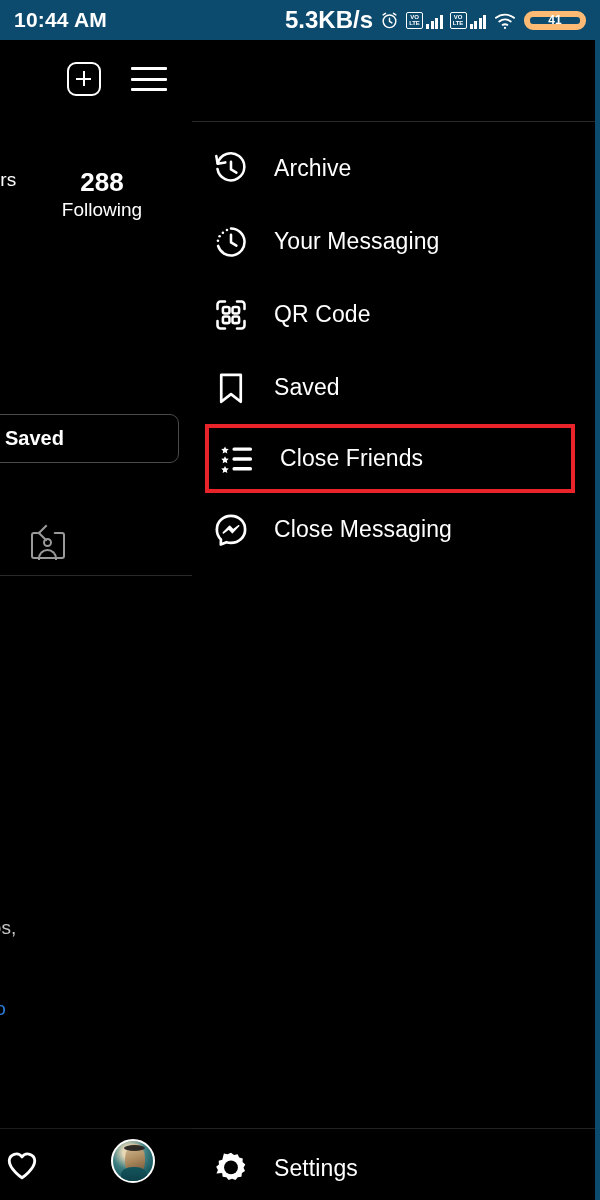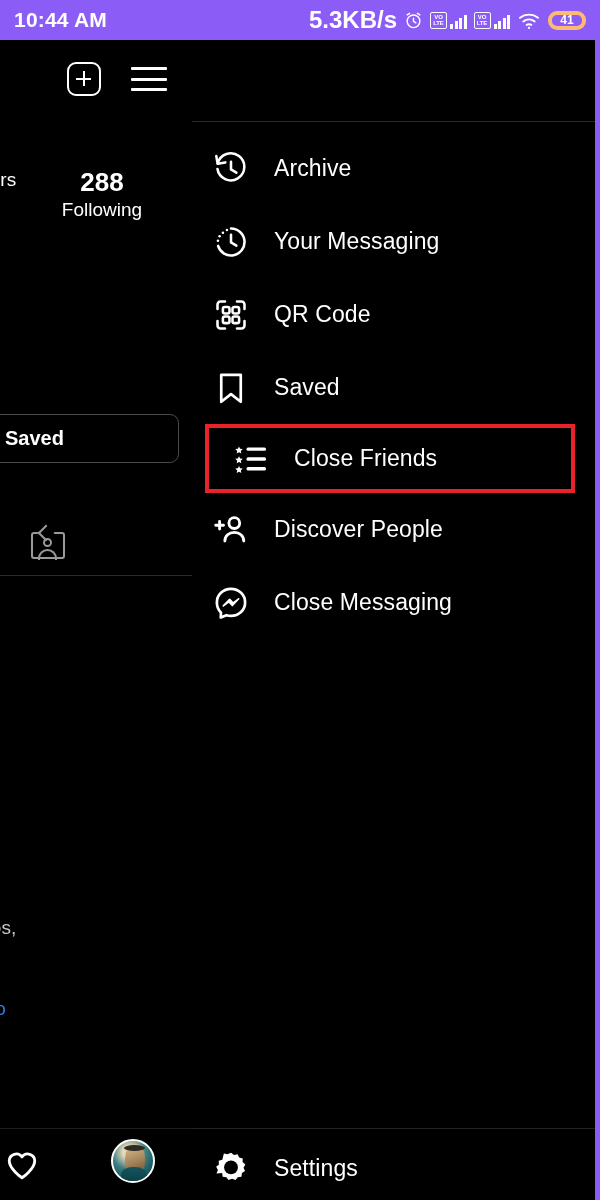--- a/index.html
+++ b/index.html
@@ -5,21 +5,21 @@
   * { margin:0; padding:0; box-sizing:border-box; }
   html, body {
     width:600px; height:1200px;
     background:#000;
     font-family:"Liberation Sans", sans-serif;
     overflow:hidden;
   }
   #screen {
     position:relative;
     width:600px; height:1200px;
-    background:#8b5cf6;
+    background:#0c4a6e;
     color:#fff;
   }
 
   
   .statusbar {
     position:absolute; top:0; left:0;
     width:600px; height:40px;
     display:flex; align-items:center;
     padding:0 14px;
   }
@@ -40,22 +40,22 @@
     line-height:1;
   }
   .volte-box span { font-size:6px; font-weight:bold; letter-spacing:-.2px; }
   .bars { display:flex; align-items:flex-end; gap:1.5px; height:17px; }
   .bars i { display:block; width:3px; background:#fff; }
   .bars i:nth-child(1){ height:5px; }
   .bars i:nth-child(2){ height:8px; }
   .bars i:nth-child(3){ height:11px; }
   .bars i:nth-child(4){ height:14px; }
   .battery {
-    width:38px; height:19px;
-    border:4px solid #fdba74; border-radius:9px;
+    width:62px; height:19px;
+    border:6px solid #fdba74; border-radius:9px;
     display:flex; align-items:center; justify-content:center;
   }
   .battery span { font-size:12px; font-weight:bold; color:#fff; }
 
   
   .left-panel {
     position:absolute; top:40px; left:0;
     width:197px; height:1160px;
     background:#000;
     border-right:1px solid #2a2a2a;
@@ -189,21 +189,21 @@
     display:flex; align-items:center; justify-content:center;
   }
   .mi-label {
     margin-left:20px;
     font-size:23px; color:#fff; letter-spacing:.1px;
   }
   .menu-item.highlighted {
     border:4px solid #e8232a;
     margin:0 20px 0 13px;
     height:69px;
-    padding-left:19px;
+    padding-left:5px;
   }
 
   
   .settings-divider {
     position:absolute; top:1088px; left:0; width:403px; height:1px;
     background:#232323;
   }
   .settings-row {
     position:absolute; top:1096px; left:0;
     width:403px; height:64px;
@@ -383,30 +383,20 @@
             <path d="M4 10.1l.75 1.6 1.75.2-1.3 1.2.35 1.75L4 14l-1.55.85.35-1.75-1.3-1.2 1.75-.2z" fill="#fff"></path>
             <path d="M4 16.6l.75 1.6 1.75.2-1.3 1.2.35 1.75L4 20.5l-1.55.85.35-1.75-1.3-1.2 1.75-.2z" fill="#fff"></path>
             <rect x="9" y="4.3" width="13" height="2.2" rx="1" fill="#fff"></rect>
             <rect x="9" y="10.9" width="13" height="2.2" rx="1" fill="#fff"></rect>
             <rect x="9" y="17.4" width="13" height="2.2" rx="1" fill="#fff"></rect>
           </svg>
         </span>
         <span class="mi-label">Close Friends</span>
       </div>
 
-      <div class="menu-item">
-        <span class="mi-icon">
-          <svg width="36" height="36" viewBox="0 0 24 24" fill="none" stroke="#fff" stroke-width="1.9" stroke-linecap="round" stroke-linejoin="round">
-            <circle cx="14.2" cy="7.4" r="3.6"></circle>
-            <path d="M7.9 19.4c0-3.5 2.8-5.8 6.3-5.8s6.3 2.3 6.3 5.8"></path>
-            <path d="M4.4 6.2v5.2M1.8 8.8h5.2"></path>
-          </svg>
-        </span>
-        <span class="mi-label">Discover People</span>
-      </div>
 
       <div class="menu-item">
         <span class="mi-icon">
           <svg width="36" height="36" viewBox="0 0 24 24" fill="none" stroke="#fff" stroke-width="1.8" stroke-linecap="round" stroke-linejoin="round">
             <path d="M12 2.6c5.3 0 9.4 3.9 9.4 9 0 5.1-4.1 9-9.4 9-1.1 0-2.1-.16-3.05-.46L5.2 21.6l.1-3.3A8.74 8.74 0 0 1 2.6 11.6c0-5.1 4.1-9 9.4-9z"></path>
             <polyline points="6.9,13.9 11.1,9.5 13.5,12 17.1,9.2 12.9,13.7 10.5,11.2 6.9,13.9" fill="#fff" stroke="#fff" stroke-width="1.1"></polyline>
           </svg>
         </span>
         <span class="mi-label">Close Messaging</span>
       </div>

